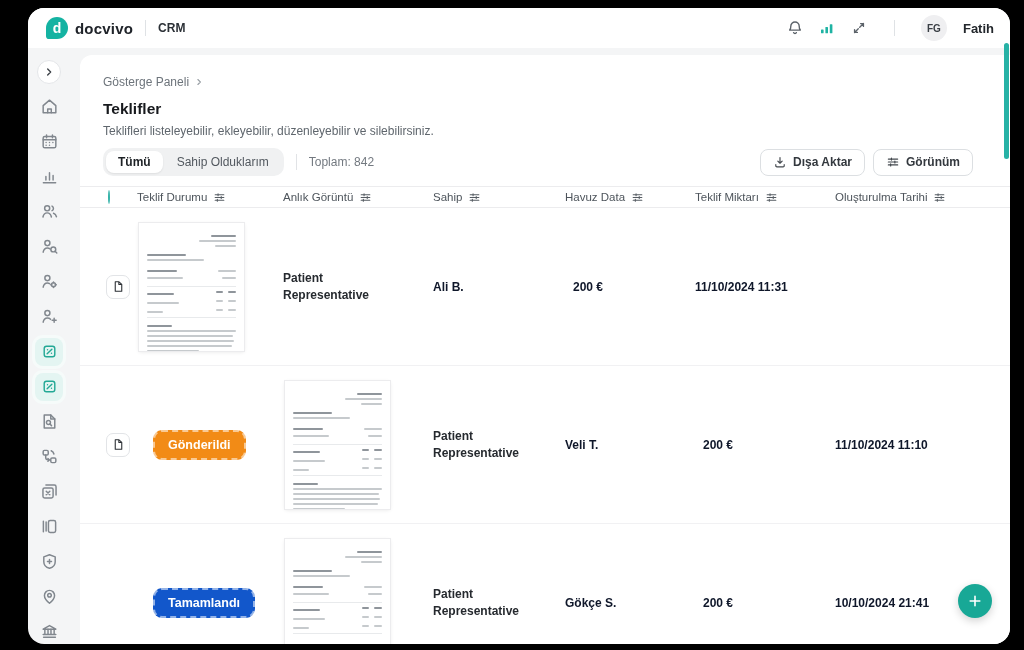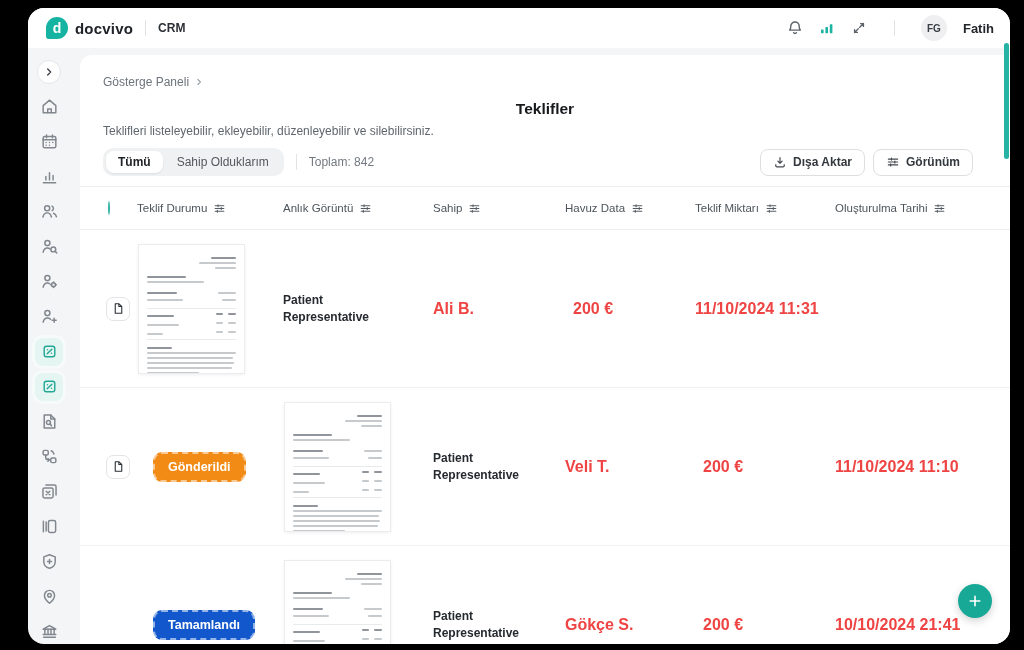--- a/index.html
+++ b/index.html
@@ -39,55 +39,55 @@
     color:#23a895; box-shadow:0 0 0 3px #f6fbfa; }
   .icon-wrap { display:flex; align-items:center; justify-content:center; }
 
   
   .card { position:absolute; left:52px; top:47px; right:0; height:700px;
     background:#fff; border-radius:12px 0 0 0; padding-top:20px; }
   .breadcrumb { padding:0 23px; display:flex; align-items:center; gap:5px;
     font-size:12px; color:#6d747b; }
   .bc-chev { color:#9aa0a6; display:flex; }
   .page-title { padding:0 23px; margin-top:11px; font-size:15.5px; font-weight:700;
-    color:#17191d;text-align:center; }
+    color:#17191d; }
   .page-sub { padding:0 23px; margin-top:6px; font-size:12px; color:#5f666d; }
 
   .toolbar { margin-top:10px; padding:0 37px 0 23px; display:flex; align-items:center; height:28px; }
   .tabs { background:#f0f1f2; border-radius:10px; padding:3px; display:flex; gap:2px; }
   .tab { font-size:12px; color:#52585f; padding:4px 12px; border-radius:8px; cursor:pointer; }
   .tab.active { background:#fff; font-weight:700; color:#1d2125;
     box-shadow:0 1px 2px rgba(0,0,0,.08); }
   .tool-div { width:1px; height:16px; background:#e1e3e6; margin:0 12px; }
   .total { font-size:12px; color:#737980; }
   .toolbar-right { margin-left:auto; display:flex; gap:8px; }
   .btn { display:flex; align-items:center; gap:6px; border:1px solid #dcdfe2;
     background:#fff; border-radius:8px; height:27px; padding:0 12px; font-size:12px;
     font-weight:600; color:#33383e; cursor:pointer; }
   .btn svg { color:#43484e; }
 
   
   .grid { display:grid; grid-template-columns:34px 146px 150px 132px 130px 140px 1fr;
     align-items:center; padding:0 35px 0 23px; }
-  .thead { margin-top:10px; height:44px; border-top:1px solid #ececee;
+  .thead { margin-top:10px; height:22px; border-top:1px solid #ececee;
     border-bottom:1px solid #ececee; font-size:11.5px; color:#4d545b; }
   .th { display:flex; align-items:center; gap:6px; }
   .th svg { color:#565c63; flex:0 0 auto; }
   .sel-circle { width:14px; height:14px; border:1.5px solid #35b3a9; border-radius:50%;
     margin-left:5px; cursor:pointer; }
   .trow { height:158px; border-bottom:1px solid #f1f1f3; }
   .file-btn { width:24px; height:24px; border:1px solid #e2e4e7; border-radius:7px;
     background:#fff; display:flex; align-items:center; justify-content:center;
     color:#2a2e33; cursor:pointer; margin-left:3px; }
   .status-badge { display:inline-block; margin-left:16px; padding:6px 13px;
     border-radius:9px; border:2px dashed rgba(255,255,255,.55); color:#fff;
     font-size:12.5px; font-weight:700; cursor:pointer; }
   .cell-owner { font-size:12px; font-weight:700; color:#262a2f; max-width:100px;
     line-height:1.35; }
-  .cell-pool, .cell-amount, .cell-date { font-size:16px; font-weight:700; color:#ef4444; }
+  .cell-pool, .cell-amount, .cell-date { font-size:12px; font-weight:700; color:#0f172a; }
   .cell-amount { margin-left:8px; }
 
   
   .doc-thumb { width:105px; height:128px; background:#fff; margin-left:2px;
     box-shadow:0 0 0 1px #ececee, 0 1px 4px rgba(0,0,0,.10); padding:9px 8px 6px;
     overflow:hidden; cursor:pointer; }
   .tl { height:2px; background:#c6cacd; border-radius:1px; margin-top:3px; }
   .tl.d { background:#8f959b; }
   .tl.r { margin-left:auto; }
   .t2 { display:flex; justify-content:space-between; align-items:center; }

